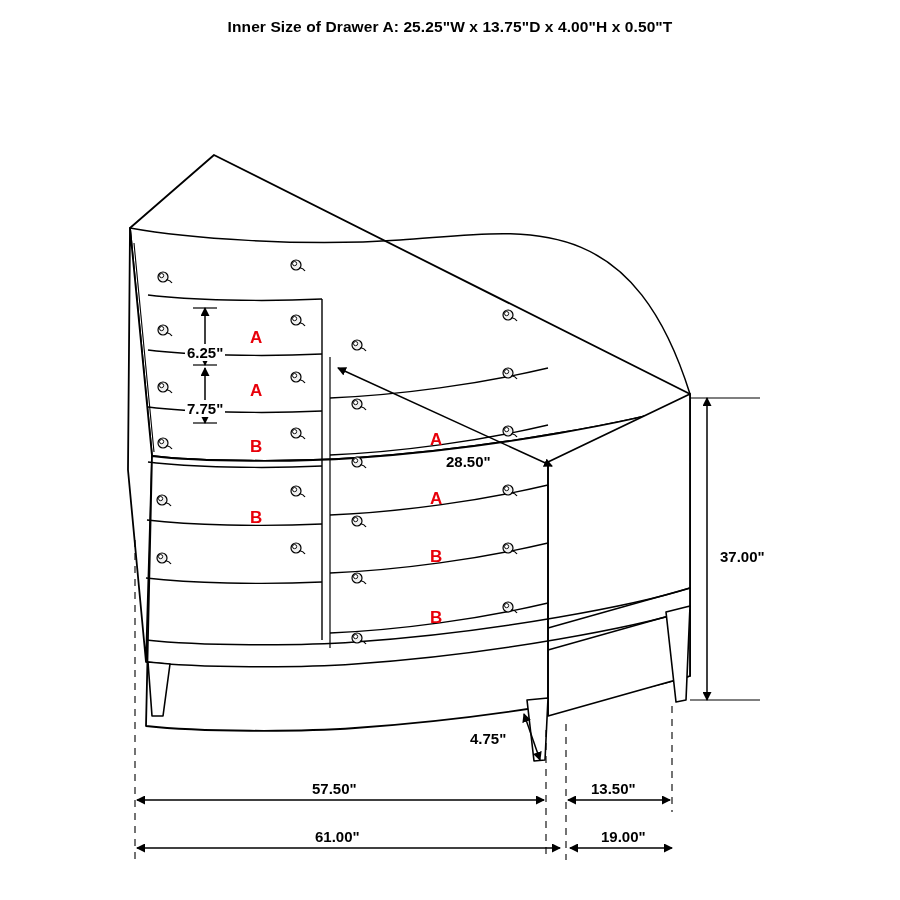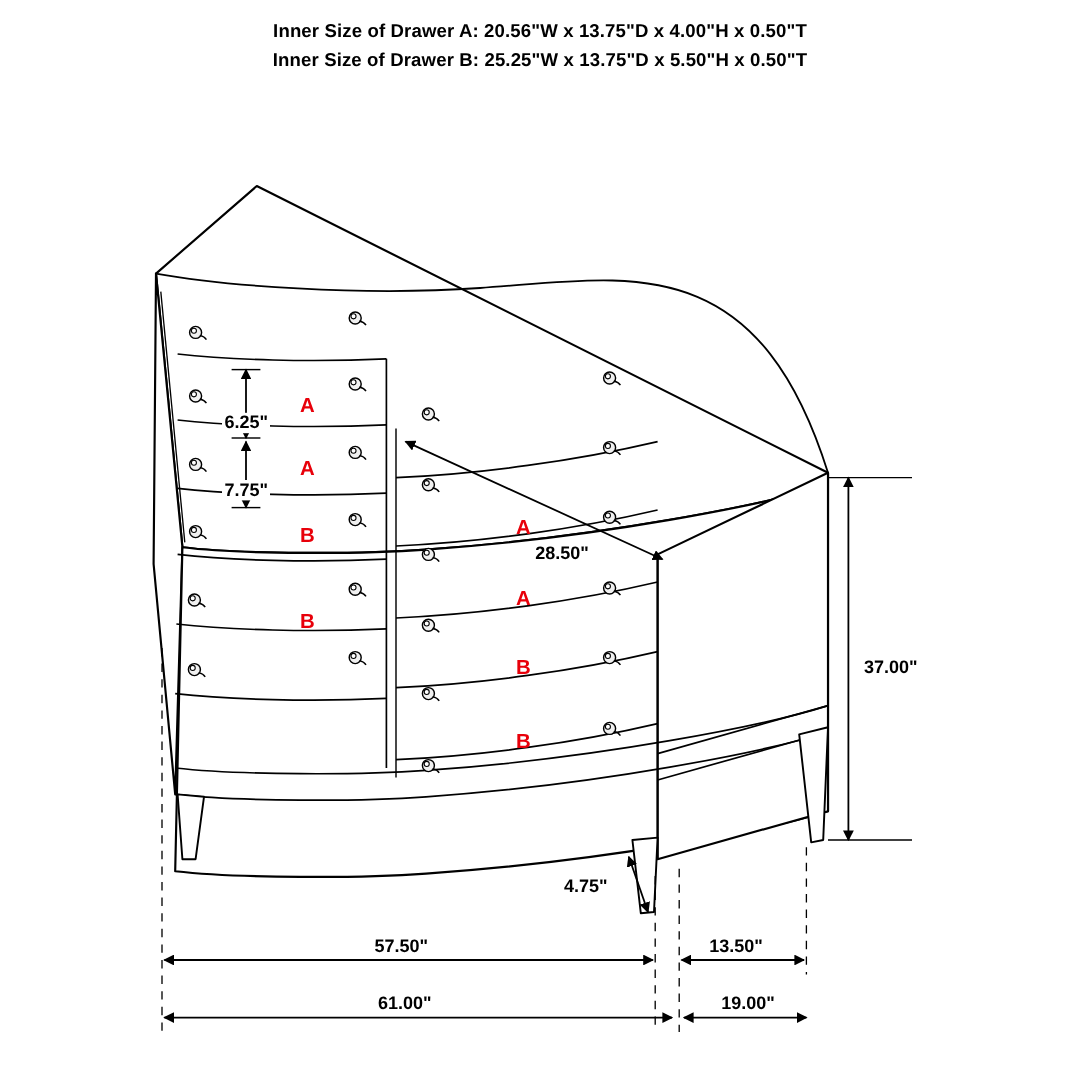--- a/index.html
+++ b/index.html
@@ -52,22 +52,21 @@
     font-weight: bold;
     color: #e8000a;
     white-space: nowrap;
   }
 </style>
 </head>
 <body>
 
 <div id="page">
 
-  <div class="hdr" id="hdr1">Inner Size of Drawer A: 20.56"W x 13.75"D x 4.00"H x 0.50"T</div>
-  <div class="hdr" id="hdr2">Inner Size of Drawer B: 25.25"W x 13.75"D x 5.50"H x 0.50"T</div>
+  <div class="hdr" id="hdr1">Inner Size of Drawer A: 25.25"W x 13.75"D x 4.00"H x 0.50"T</div>
 
   <svg class="layer" viewBox="0 0 900 900">
     <defs>
       <marker id="arrHead" markerWidth="9" markerHeight="9" refX="8" refY="4.5" orient="auto" markerUnits="userSpaceOnUse">
         <path d="M0,0 L9,4.5 L0,9 z" fill="#000"></path>
       </marker>
       <marker id="arrTail" markerWidth="9" markerHeight="9" refX="1" refY="4.5" orient="auto" markerUnits="userSpaceOnUse">
         <path d="M9,0 L0,4.5 L9,9 z" fill="#000"></path>
       </marker>
       <g id="knob">

